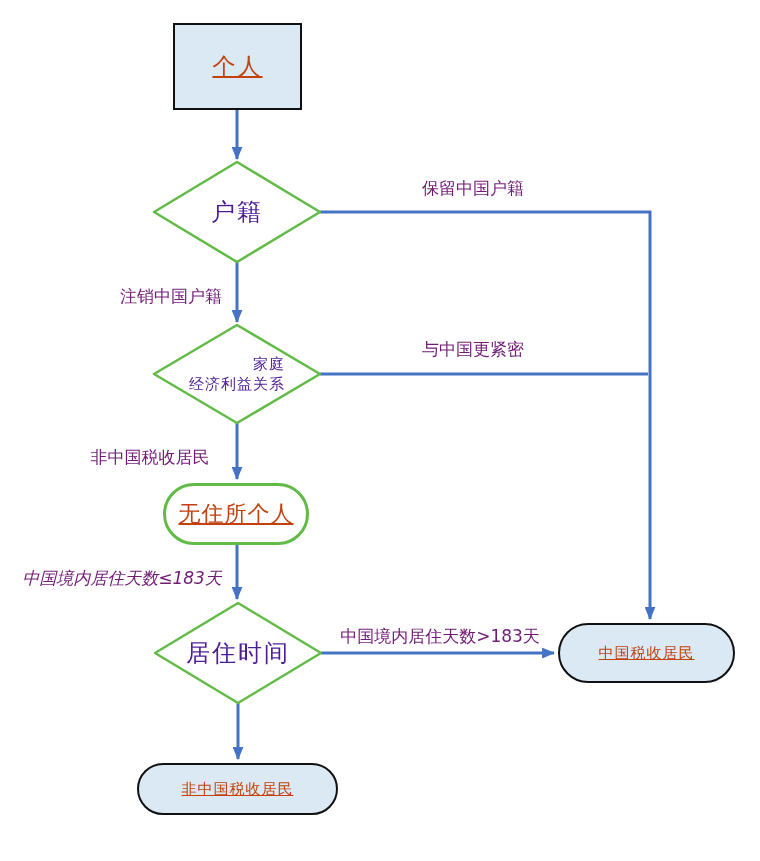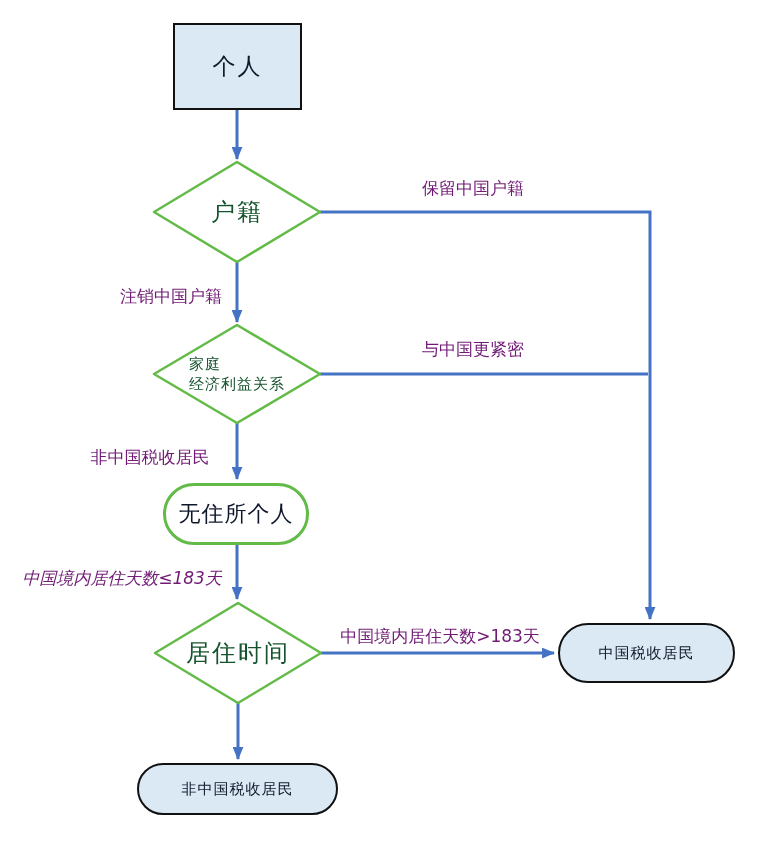--- a/index.html
+++ b/index.html
@@ -21,22 +21,23 @@
     top: 0;
     width: 760px;
     height: 861px;
   }
   .node {
     position: absolute;
     display: flex;
     align-items: center;
     justify-content: center;
     box-sizing: border-box;
-    color: #0f172a;
+    color: #c2410c;
     text-align: center;
+    text-decoration: underline;
   }
   .rect-node {
     background: #dbe9f4;
     border: 2.5px solid #111111;
     font-size: 23px;
     letter-spacing: 2px;
   }
   .stadium-blue {
     background: #dbe9f4;
     border: 2.5px solid #111111;
@@ -47,25 +48,25 @@
   .stadium-green {
     background: #ffffff;
     border: 3px solid #62bb46;
     border-radius: 999px;
     font-size: 22px;
     letter-spacing: 1px;
   }
   .diamond-label {
     position: absolute;
     transform: translate(-50%, -50%);
-    color: #14532d;
+    color: #4c1d95;
     font-size: 24px;
     letter-spacing: 2px;
     white-space: nowrap;
-    text-align: left;
+    text-align: right;
   }
   .diamond-label.small {
     font-size: 15px;
     letter-spacing: 1px;
     line-height: 1.35;
   }
   .edge-label {
     position: absolute;
     transform: translate(-50%, -50%);
     color: #701a75;

